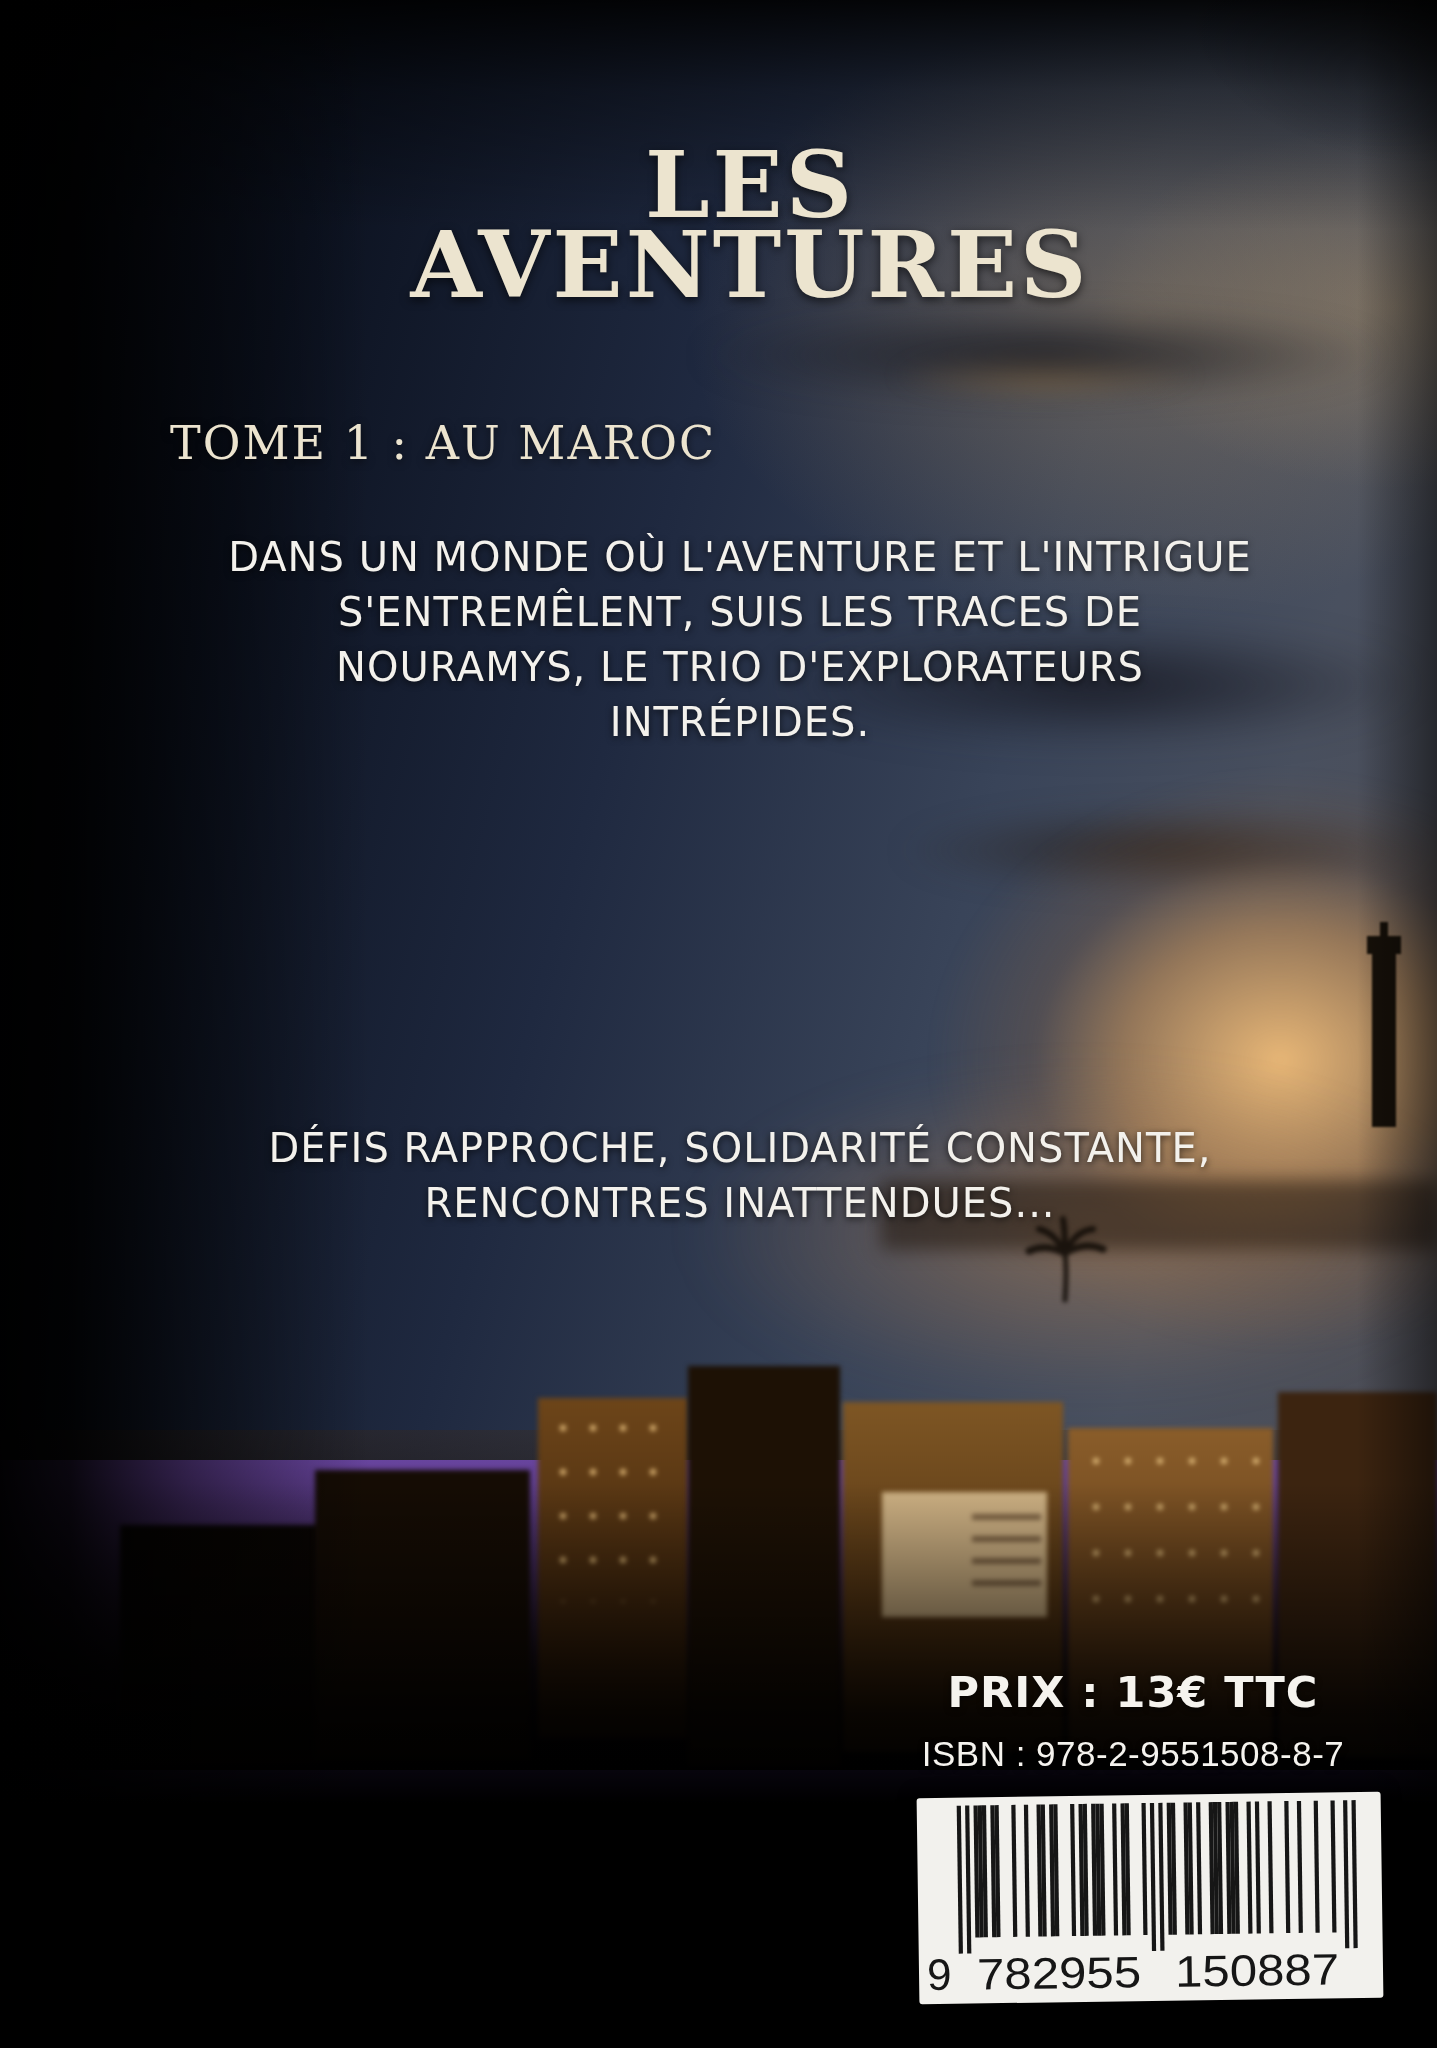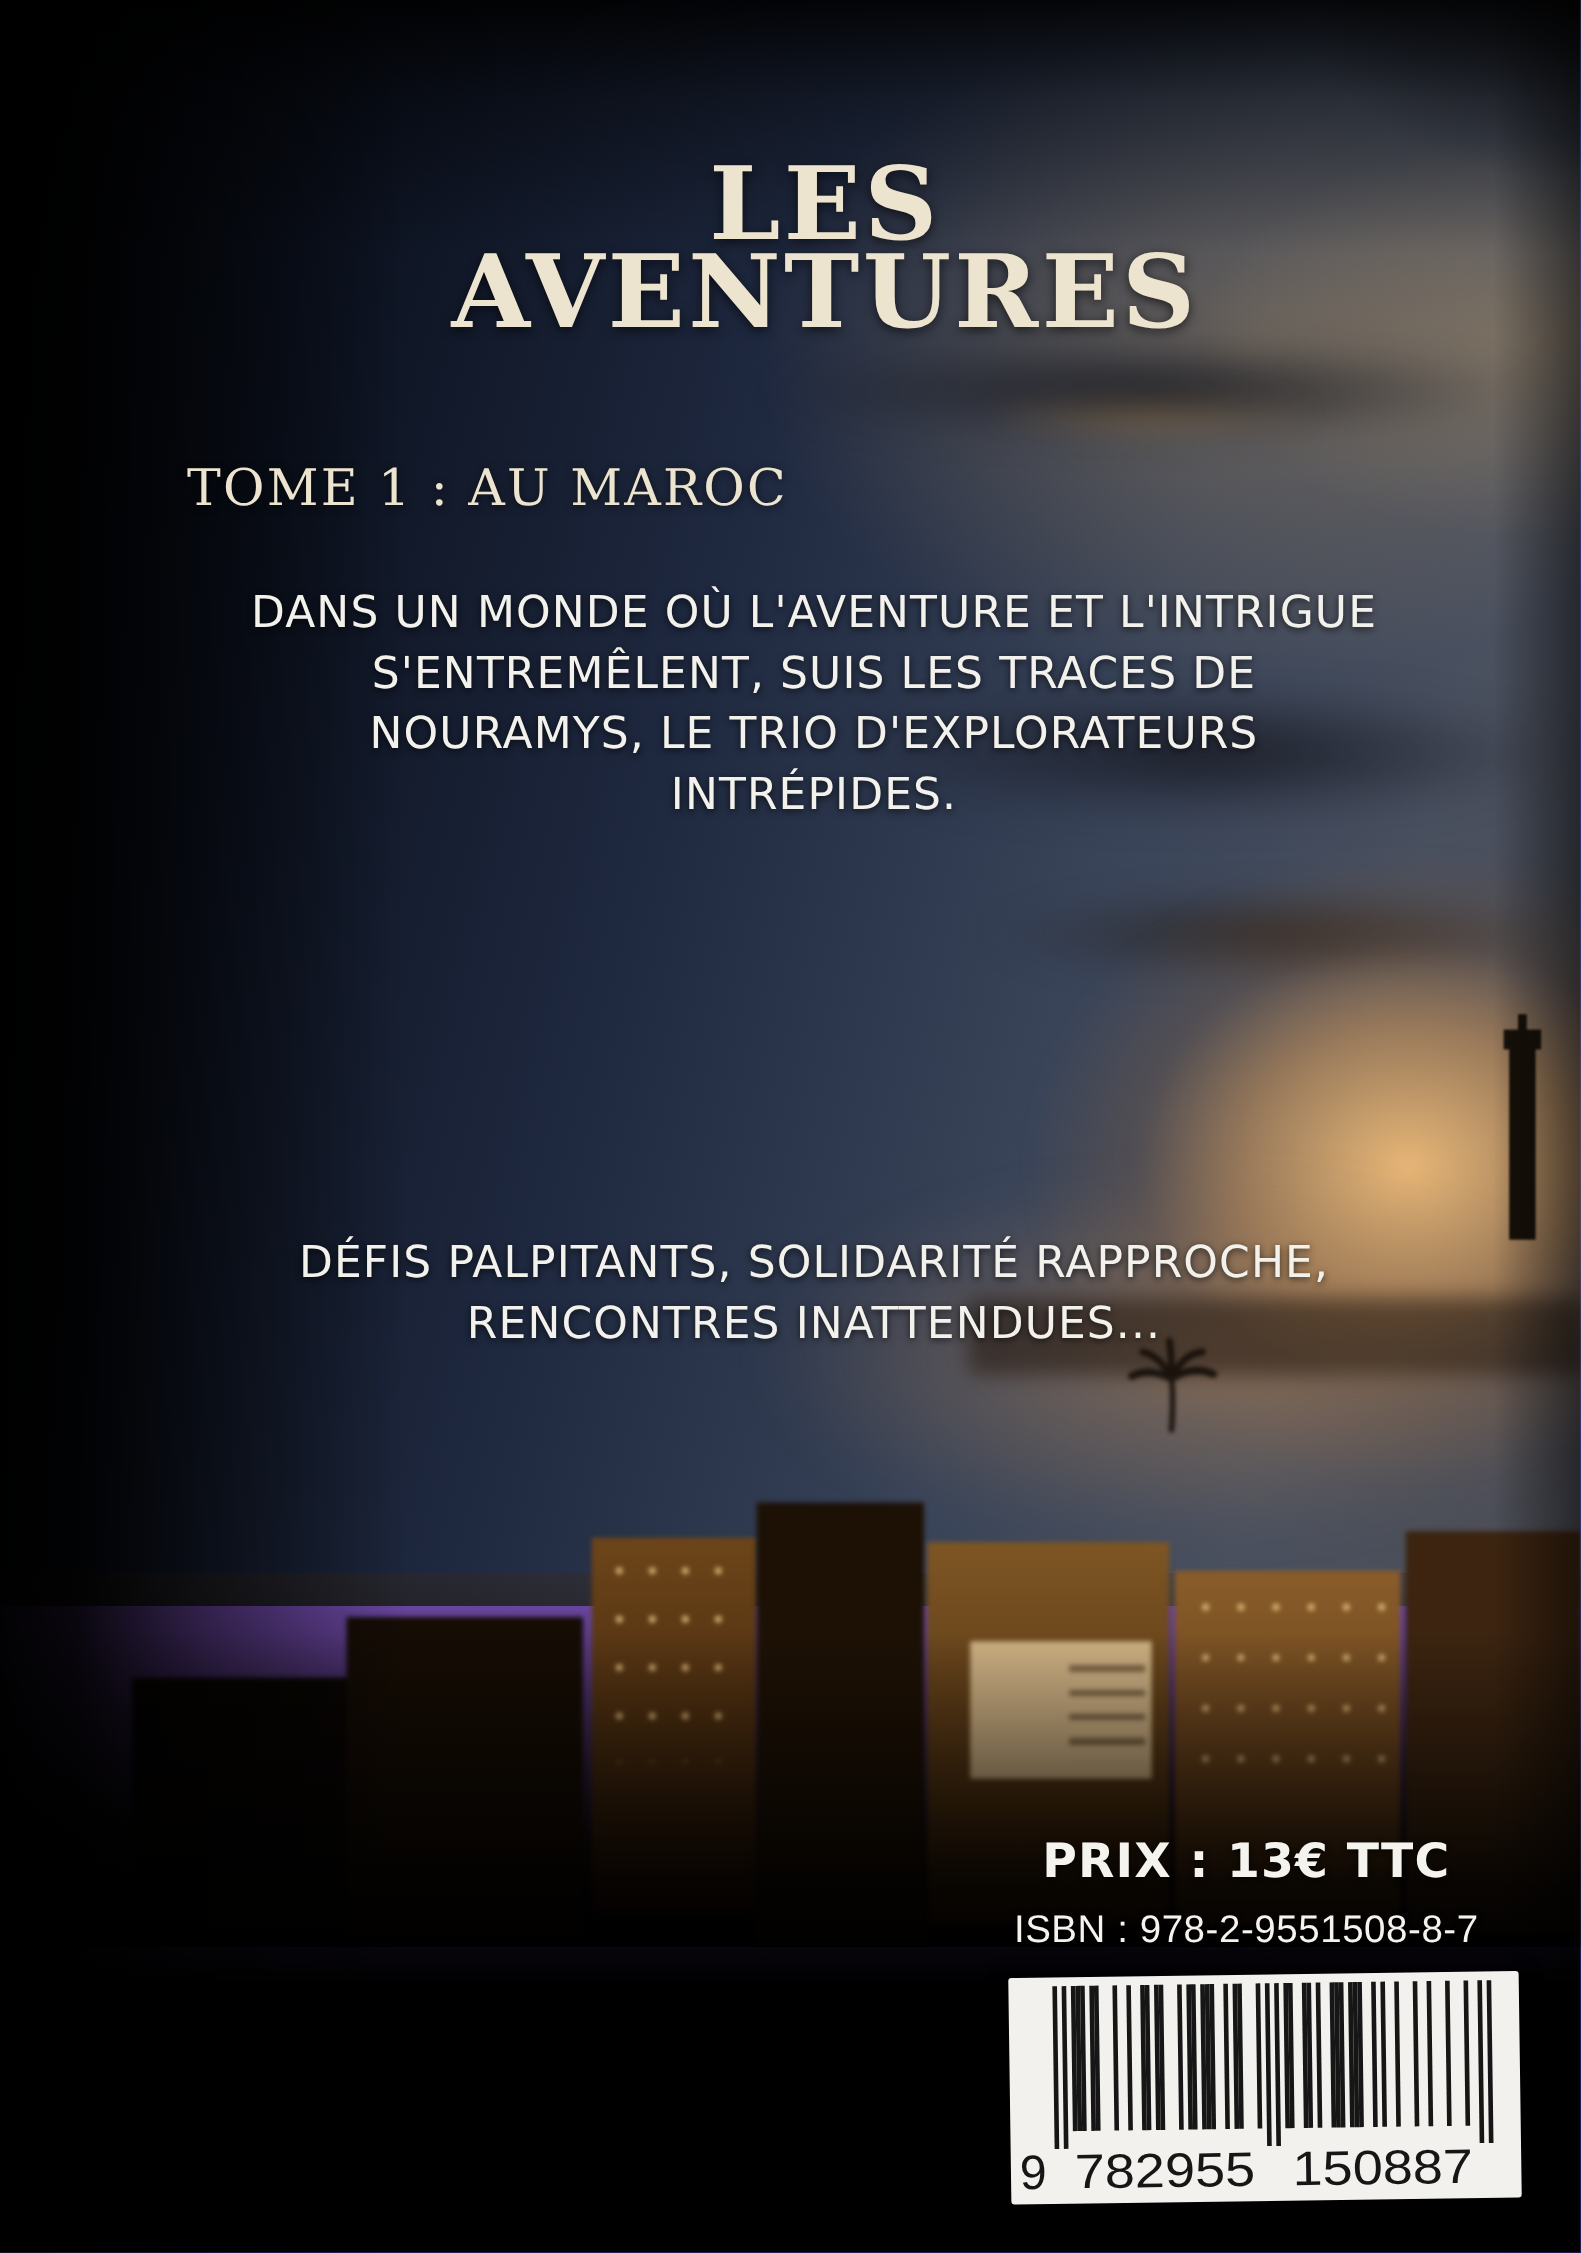--- a/index.html
+++ b/index.html
@@ -125,21 +125,21 @@
   </div>
 
   <h1 class="title-line t1">LES</h1>
   <h1 class="title-line t2">AVENTURES</h1>
   <h2 class="subtitle">TOME 1 : AU MAROC</h2>
 
   <p class="para p1">DANS UN MONDE OÙ L'AVENTURE ET L'INTRIGUE
 S'ENTREMÊLENT, SUIS LES TRACES DE
 NOURAMYS, LE TRIO D'EXPLORATEURS
 INTRÉPIDES.</p>
-  <p class="para p3">DÉFIS PALPITANTS, SOLIDARITÉ RAPPROCHE,
+  <p class="para p3">DÉFIS RAPPROCHE, SOLIDARITÉ CONSTANTE,
 RENCONTRES INATTENDUES...</p>
 
   <div class="price-block">
     <div class="price">PRIX : 13€ TTC</div>
     <div class="isbn">ISBN : 978-2-9551508-8-7</div>
   </div>
 
   <div class="barcode-box">
     <svg viewBox="0 0 464 206" aria-hidden="true">
         <rect x="40.0" y="8" width="4.2" height="148"></rect>

